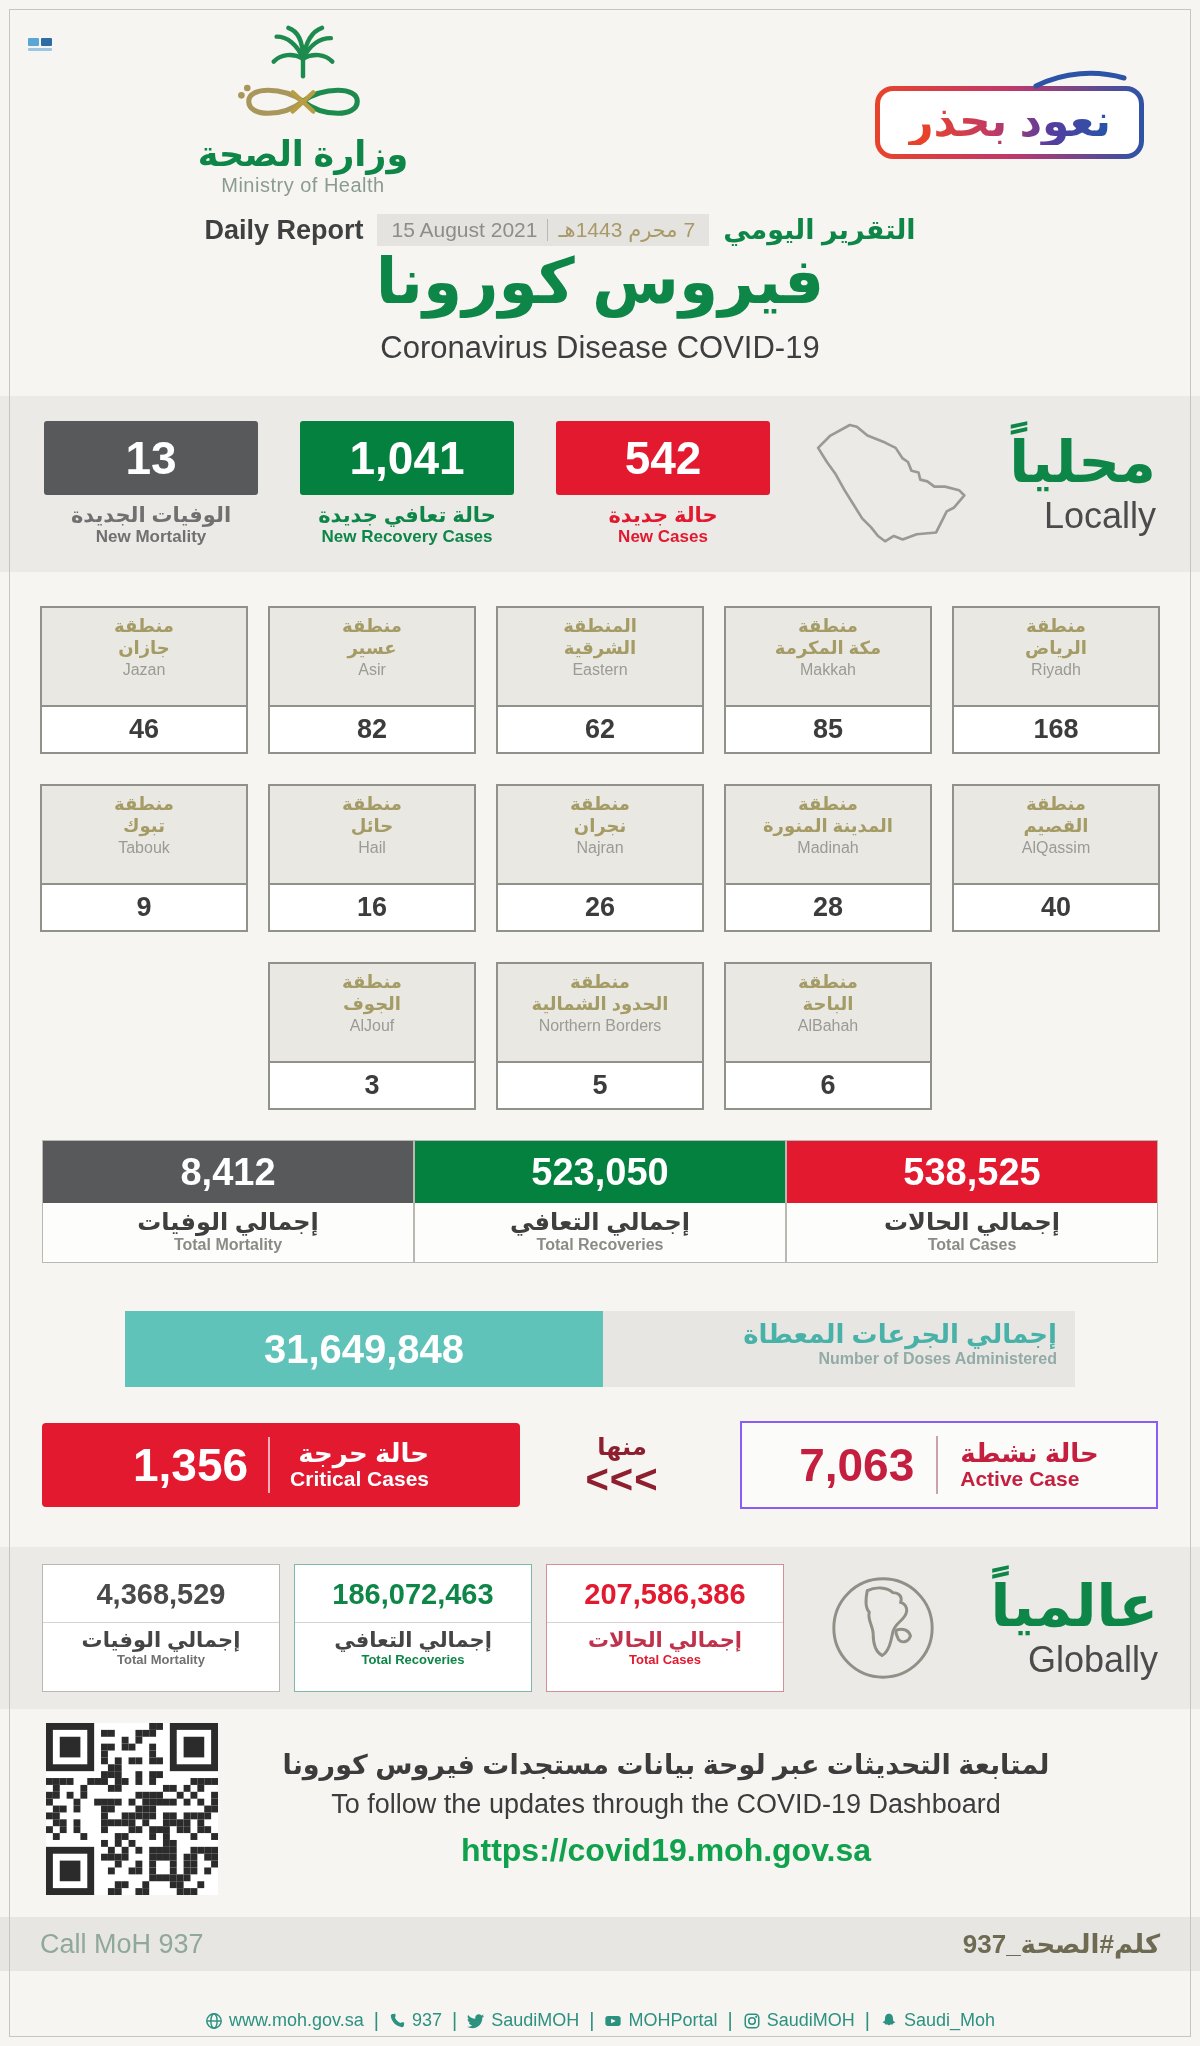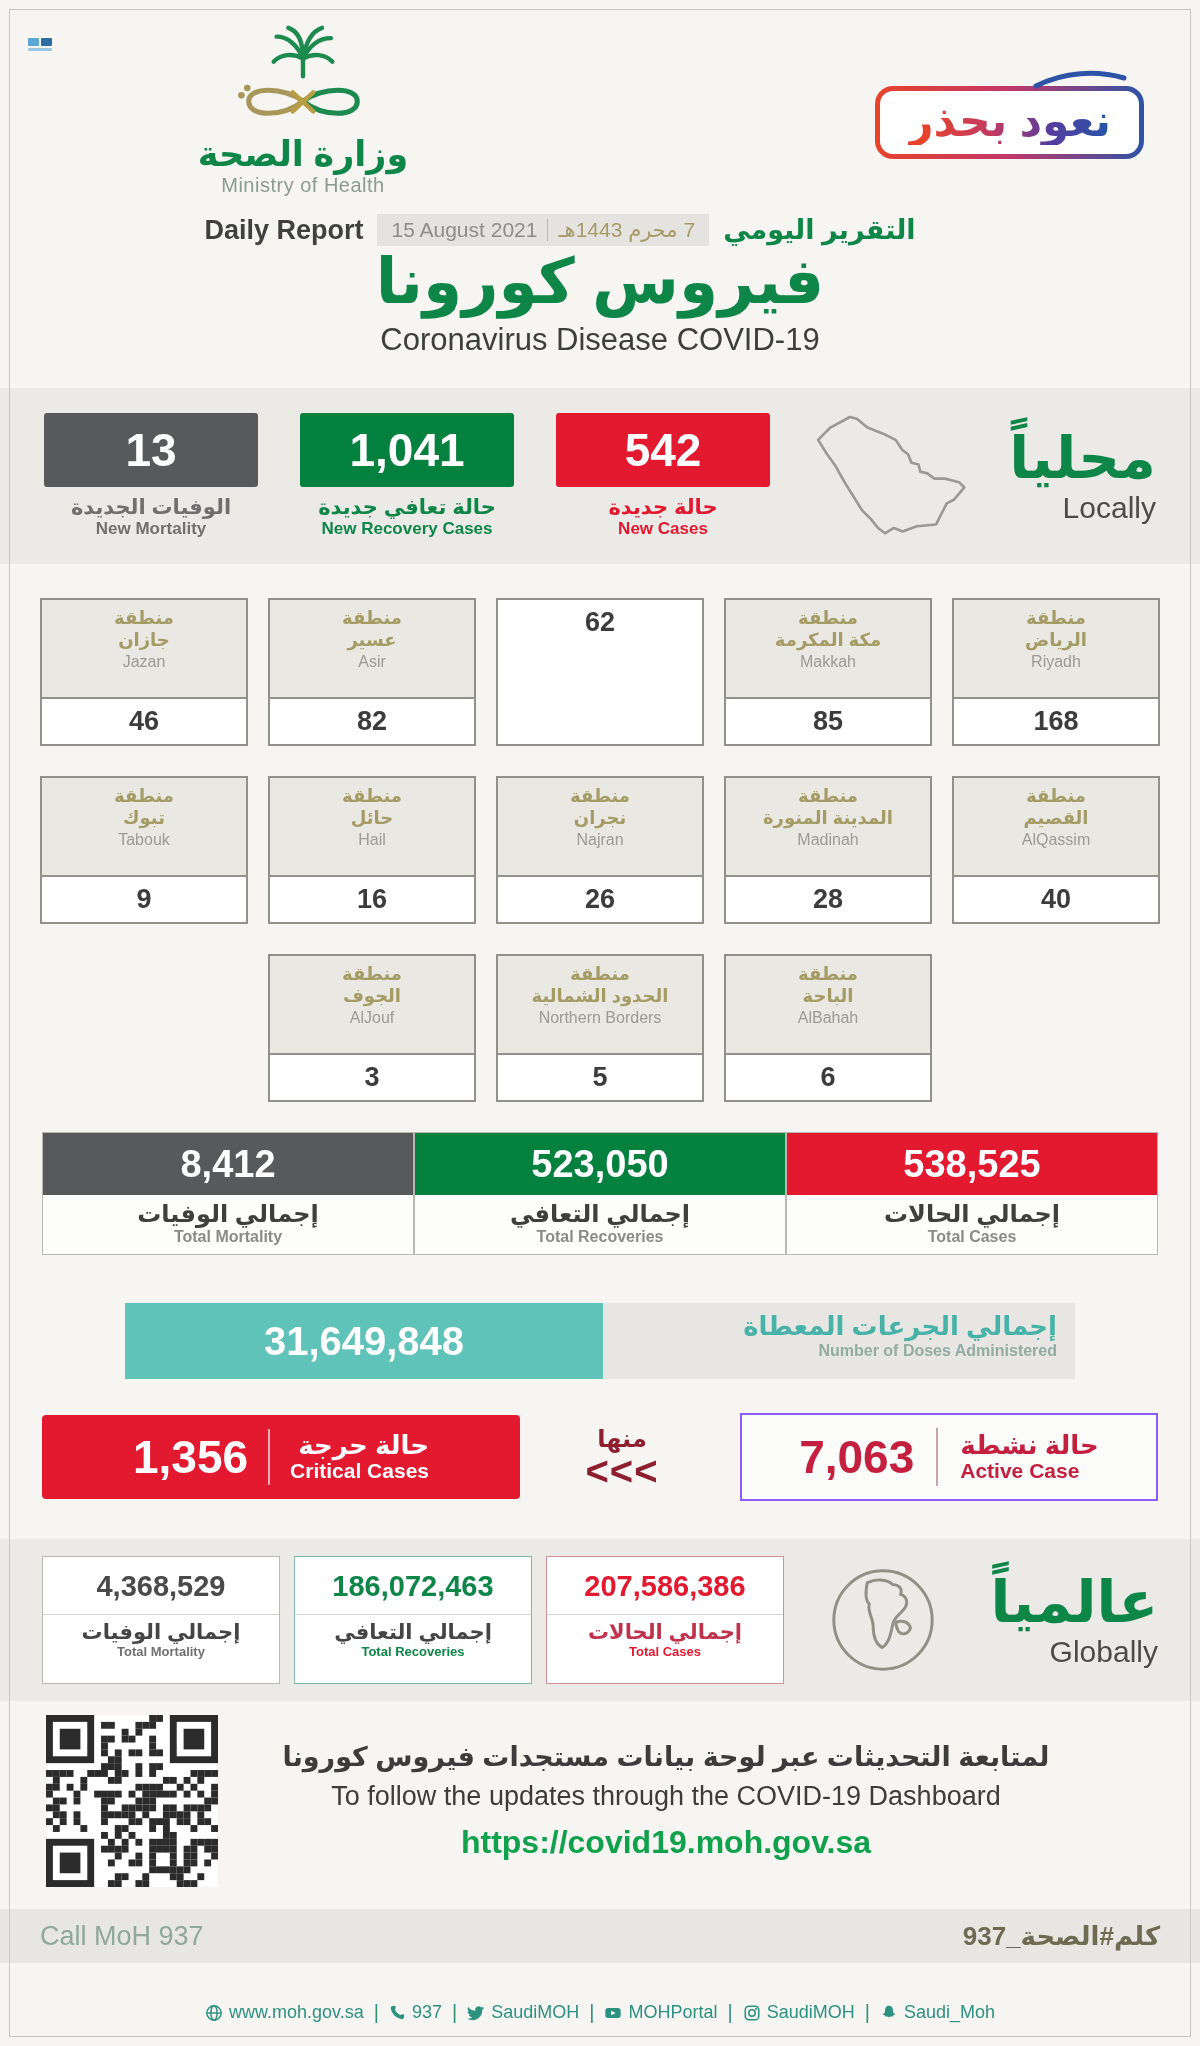--- a/index.html
+++ b/index.html
@@ -24,36 +24,36 @@
 
   
   .report-line { display:flex; justify-content:center; align-items:center; gap:14px; margin-top:2px; transform:translateX(-40px); }
   .dr-en { font-size:27px; font-weight:bold; color:#3f4040; }
   .date-chip { background:#e4e3df; padding:4px 14px; display:flex; align-items:center; gap:10px; }
   .date-en { font-size:21px; color:#8e8e88; }
   .chip-div { width:1px; height:22px; background:#b8b7b1; }
   .date-hijri { font-size:21px; color:#a89a68; }
   .dr-ar { font-size:27px; font-weight:bold; color:#0E8648; }
   .title-ar { text-align:center; font-size:63px; font-weight:bold; color:#0E8648; margin-top:2px; line-height:1.05; }
-  .title-en { text-align:center; font-size:31px; color:#3d3e3e; margin-top:8px; }
+  .title-en { text-align:center; font-size:31px; color:#3d3e3e; margin-top:16px; }
 
   
   .band { background:#ebeae7; }
   .locally-band { margin-top:30px; height:176px; display:flex; align-items:center; padding:0 44px; }
   .stat { width:214px; text-align:center; }
   .stat + .stat { margin-left:42px; }
   .stat-value { height:74px; line-height:74px; border-radius:3px; color:#fff; font-size:46px; font-weight:bold; }
   .bg-dark { background:#58595B; } .bg-green { background:#04813F; } .bg-red { background:#E2192F; }
   .stat-lar { margin-top:8px; font-size:21px; font-weight:bold; }
   .stat-len { font-size:17px; font-weight:bold; }
   .c-gray { color:#707070; } .c-green { color:#0E8648; } .c-red { color:#E2192F; }
   .ksa-map { margin-left:34px; }
   .section-label { margin-left:auto; text-align:right; }
   .sec-ar { font-size:58px; font-weight:bold; color:#0E8648; line-height:1.05; }
-  .sec-en { font-size:30px; color:#4b4b4b; margin-top:2px; }
+  .sec-en { font-size:36px; color:#4b4b4b; margin-top:2px; }
 
   
   .regions { margin-top:34px; }
   .rrow { display:flex; justify-content:center; gap:20px; margin-bottom:30px; }
   .rcard { width:208px; height:148px; background:#fff; border:2px solid #90918A; }
   .rtop { height:99px; background:#E9E8E3; border-bottom:2px solid #90918A; padding-top:7px; text-align:center; }
   .rar { font-size:18px; font-weight:bold; color:#A49B65; line-height:22px; }
   .ren { font-size:16px; color:#9b9b95; margin-top:2px; }
   .rval { height:45px; line-height:45px; text-align:center; font-size:27px; font-weight:bold; color:#3c3c3c; }
 
@@ -209,20 +209,25 @@
       </div>
       <div class="rcard">
         <div class="rtop">
             <div class="rar" dir="rtl">منطقة</div>
             <div class="rar" dir="rtl">عسير</div>
             <div class="ren">Asir</div>
           </div>
         <div class="rval">82</div>
       </div>
       <div class="rcard">
+        <div class="rtop">
+            <div class="rar" dir="rtl">المنطقة</div>
+            <div class="rar" dir="rtl">الشرقية</div>
+            <div class="ren">Eastern</div>
+          </div>
         <div class="rval">62</div>
       </div>
       <div class="rcard">
         <div class="rtop">
             <div class="rar" dir="rtl">منطقة</div>
             <div class="rar" dir="rtl">مكة المكرمة</div>
             <div class="ren">Makkah</div>
           </div>
         <div class="rval">85</div>
       </div>

